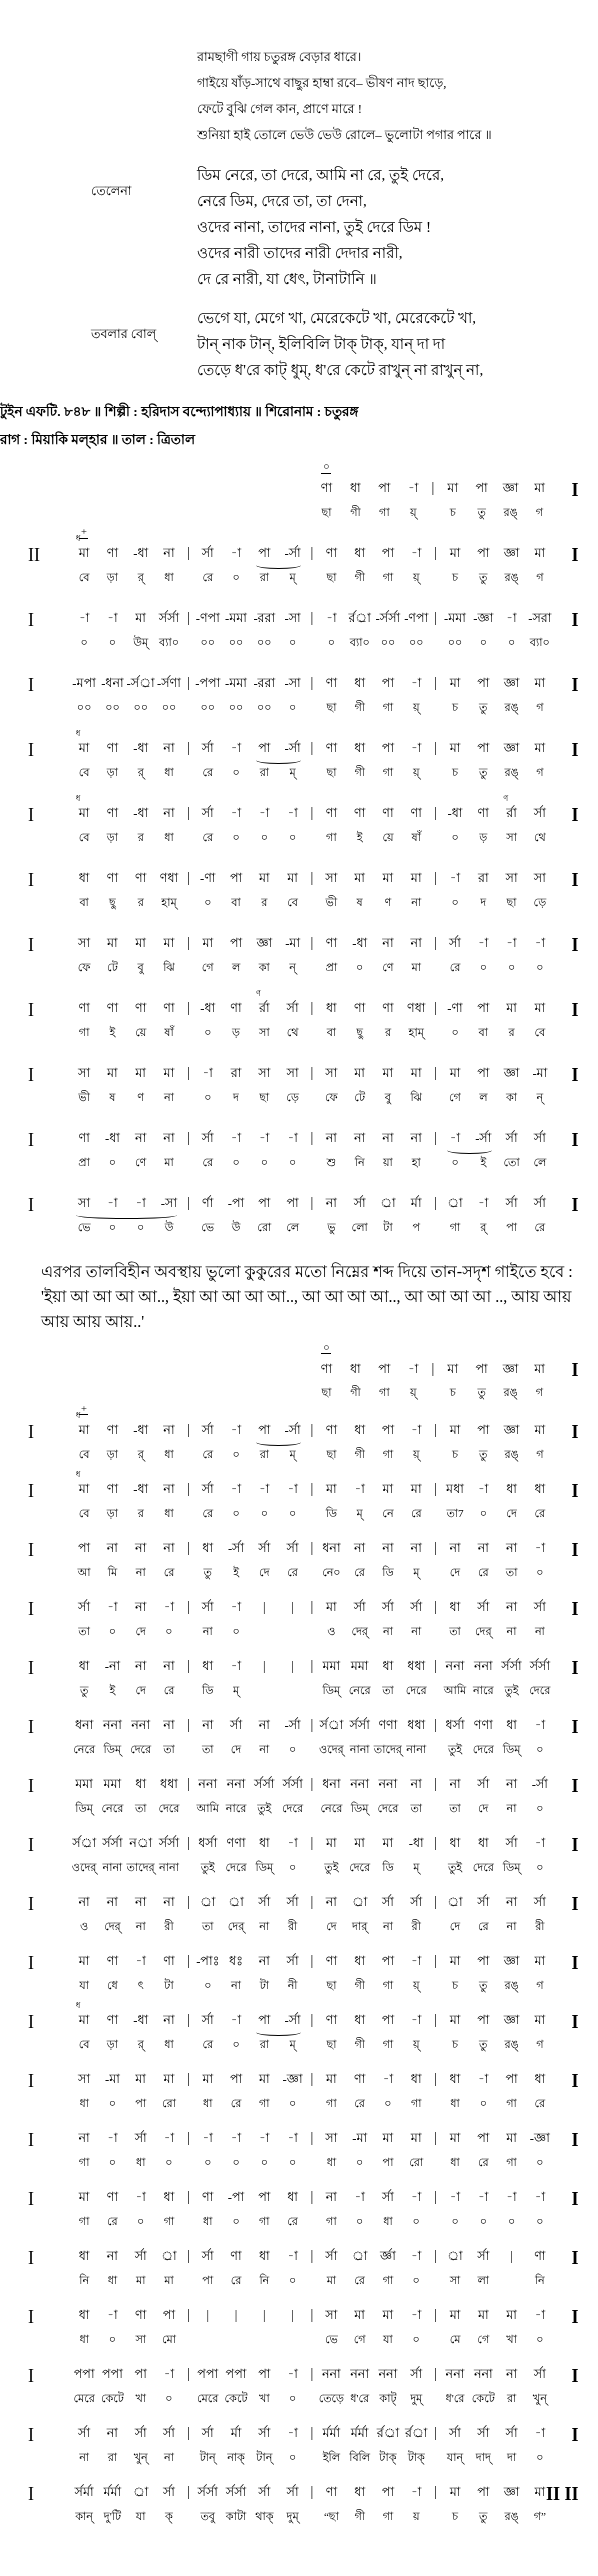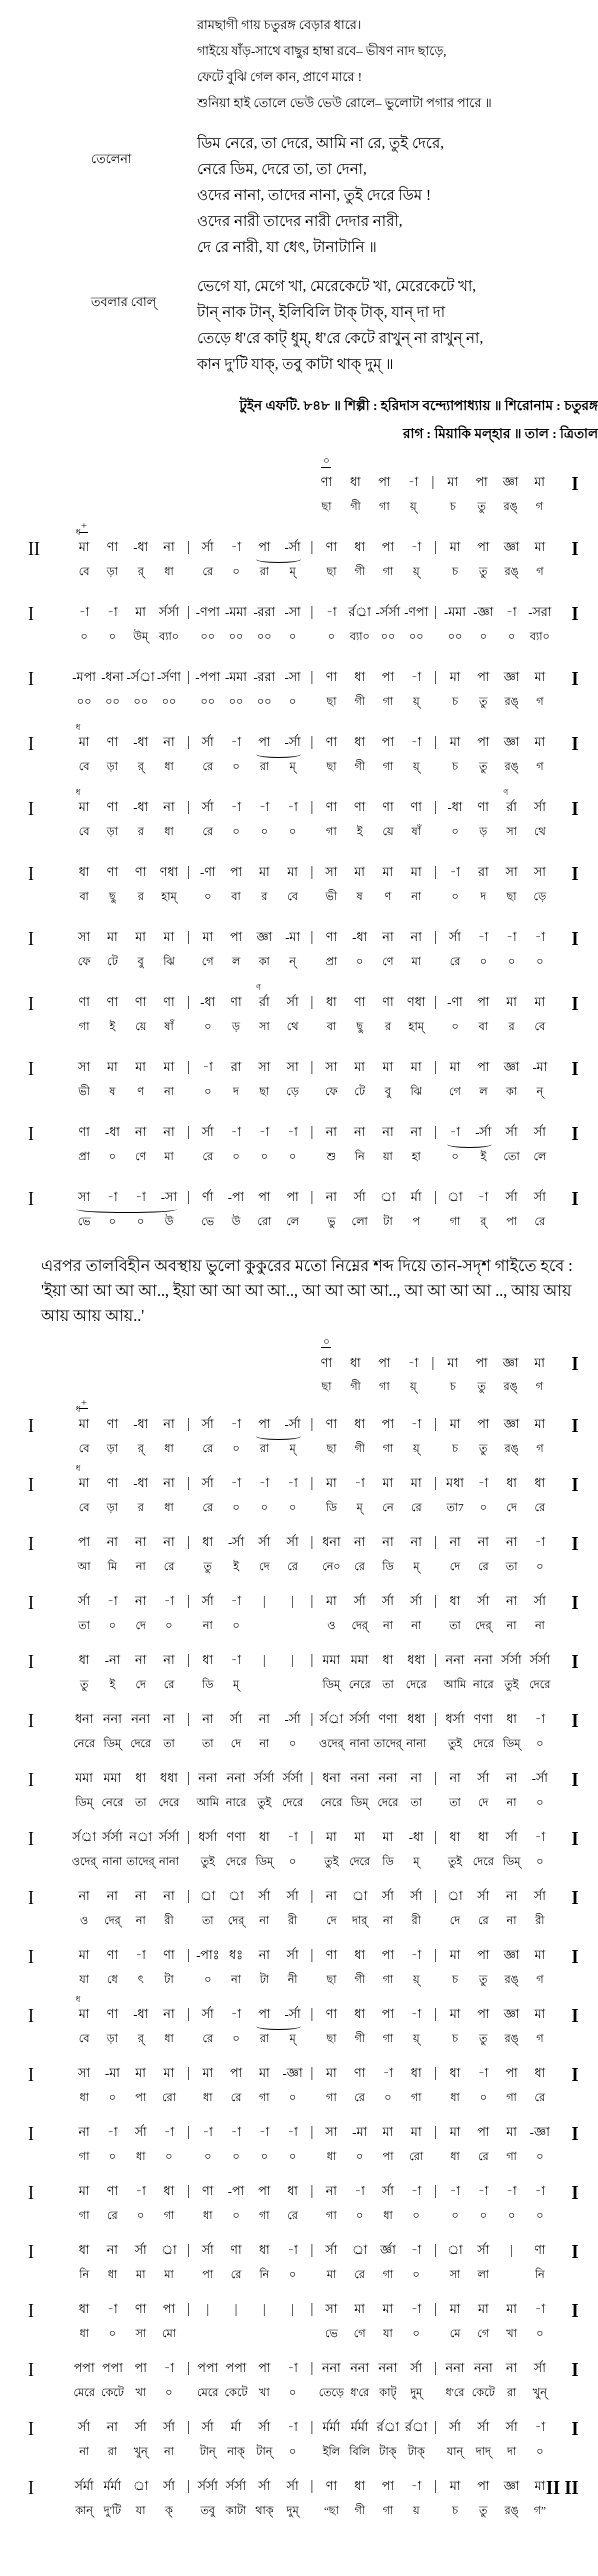--- a/index.html
+++ b/index.html
@@ -1,27 +1,27 @@
 <!DOCTYPE html>
 <html style="font-size:12px"><head>
 <meta charset="utf-8">
 <style>
   html,body{margin:0;padding:0;}
   body{
     width:598px;height:2576px;overflow:hidden;background:#ffffff;color:#000;
     font-family:"Liberation Serif","DejaVu Serif",serif;
     position:relative;
   }
-  .page{padding-top:12px;}
+  .page{padding-top:12px;margin-top:32px;}
   
   .stanza{margin-left:197px;font-size:12.7px;line-height:26px;}
   .lsec{position:relative;margin-top:13.5px;}
   .lbl{position:absolute;left:91px;top:16px;font-size:12.7px;line-height:26px;white-space:nowrap;}
   .lbody{margin-left:197px;font-size:15px;line-height:26px;}
-  .credits{margin-top:15px;text-align:right;font-weight:bold;font-size:13.5px;line-height:28px;}
+  .credits{margin-top:15px;text-align:left;font-weight:bold;font-size:13.5px;line-height:28px;}
   .interlude{margin:4.5px 0 10.5px 41px;font-size:16px;line-height:25px;font-family:Liberation Serif, serif;}
   
   .nsec{margin-top:25.4px;}
   .nrow{position:relative;height:42px;margin-bottom:23px;}
   .sec2 .nrow{margin-bottom:17px;}
   .nrow.marked{margin-top:19.4px;}
   .lmark{position:absolute;left:28px;top:1.5px;font-weight:normal;font-size:18px;line-height:18px;}
   .rmark{position:absolute;right:19.4px;top:1.5px;font-weight:bold;font-size:18px;line-height:18px;white-space:nowrap;}
   .bars{position:absolute;left:70px;width:484px;top:0;display:flex;align-items:flex-start;}
   .bars.half{left:312px;width:242px;}
@@ -57,21 +57,20 @@
     </div>
   </div>
 
 
   <div class="lsec">
     <div class="lbl">তবলার বোল্</div>
     <div class="lbody">
       <div>ভেগে যা, মেগে খা, মেরেকেটে খা, মেরেকেটে খা,</div>
       <div>টান্ নাক টান্, ইলিবিলি টাক্ টাক্, যান্ দা দা</div>
       <div>তেড়ে ধ'রে কাট্ ধুম্, ধ'রে কেটে রাখুন্ না রাখুন্ না,</div>
-      <div>কান দু'টি যাক্, তবু কাটা থাক্ দুম্ ॥</div>
     </div>
   </div>
 
   <div class="credits">
     <div>টুইন এফটি. ৮৪৮ ॥  শিল্পী : হরিদাস বন্দ্যোপাধ্যায় ॥  শিরোনাম : চতুরঙ্গ</div>
     <div>রাগ : মিয়াকি মল্হার  ॥  তাল : ত্রিতাল</div>
   </div>
 
   <div class="nsec sec1" id="sec1">
       <div class="nrow marked">

